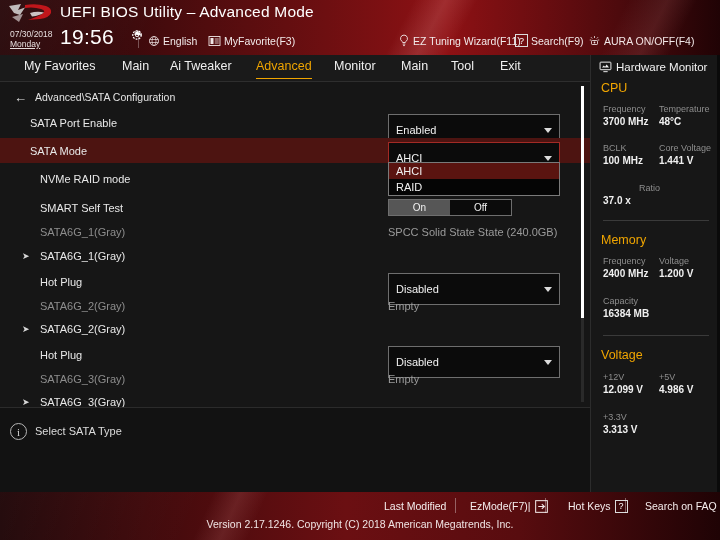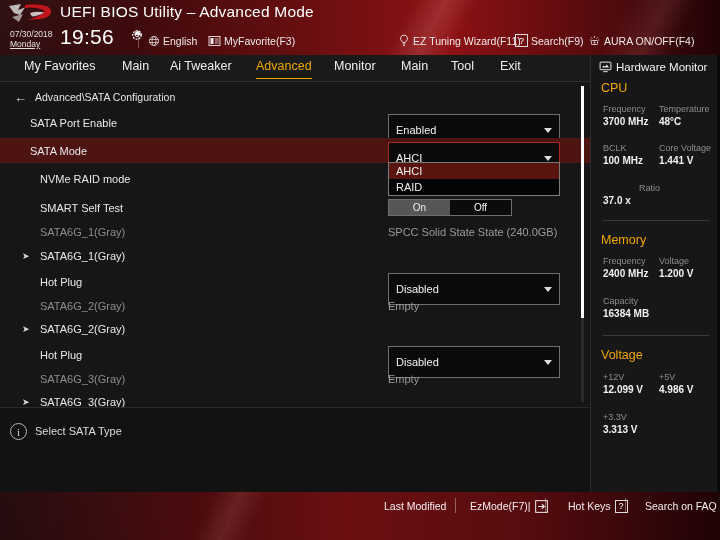--- a/index.html
+++ b/index.html
@@ -430,15 +430,16 @@
     <div class="ft-link" style="left:568px;">
       <span>Hot Keys</span>
       <span class="keybox">?</span>
     </div>
     <div class="ft-div" style="left:625px;"></div>
 
     <div class="ft-link" style="left:645px;">
       <span>Search on FAQ</span>
     </div>
 
+    <div class="ft-version">Version 2.17.1246. Copyright (C) 2018 American Megatrends, Inc.</div>
   </div>
 
 </div>
 
 </body></html>

